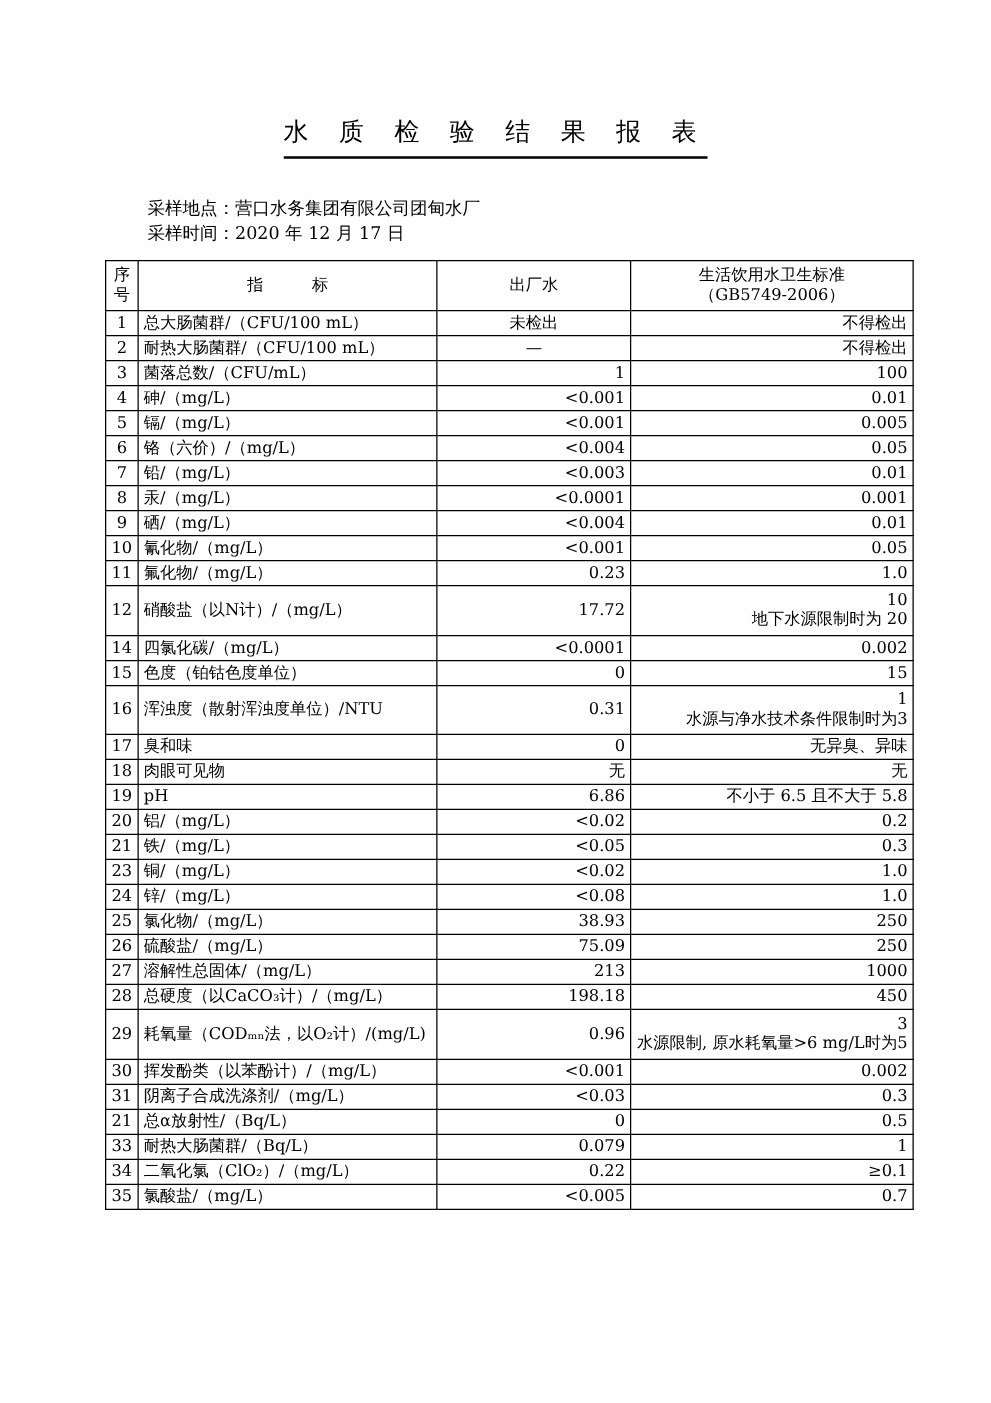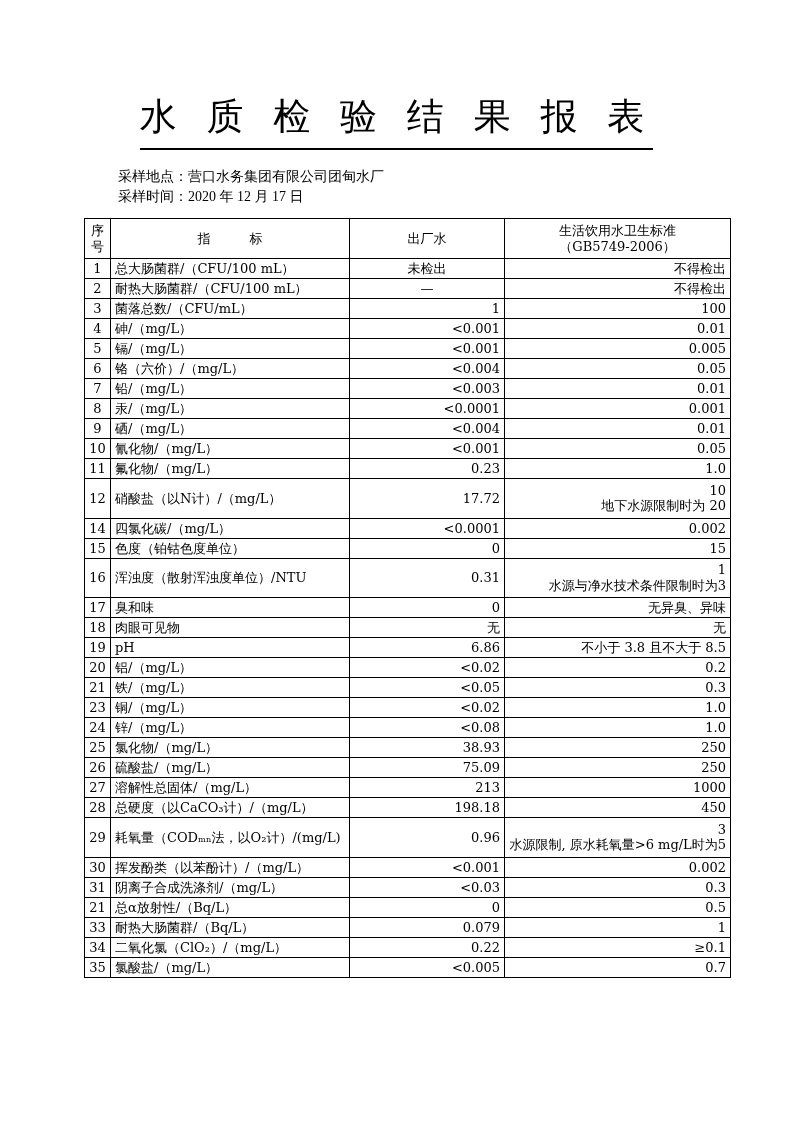--- a/index.html
+++ b/index.html
@@ -4,24 +4,24 @@
 <style>
   html,body{margin:0;padding:0;background:#fff;}
   .page{
     position:relative;width:793px;height:1122px;background:#ffffff;
     font-family:"DejaVu Serif","Liberation Serif",serif;color:#000;
     overflow:hidden;
   }
   .title-wrap{ text-align:center; padding-top:92px; }
   .doc-title{
     display:inline-block;
-    font-size:37px; font-weight:500; letter-spacing:9px;
+    font-size:20px; font-weight:500; letter-spacing:9px;
     border-bottom:2px solid #000; padding-bottom:6px; white-space:pre;
   }
-  .meta{ margin:17px 0 0 118px; font-size:14px; line-height:20px;font-family:Liberation Serif, serif; }
+  .meta{ margin:30px 0 0 118px; font-size:14px; line-height:20px; }
   .meta div{ white-space:pre; }
   table.report{
     border-collapse:collapse; table-layout:fixed;
     margin:11px 0 0 84px; width:646px;
     font-size:13px;
   }
   table.report th, table.report td{
     border:1px solid #000; padding:0 4px; overflow:hidden;
     font-weight:normal; vertical-align:middle;
   }
@@ -176,21 +176,21 @@
         <tr>
           <td class="c-no">18</td>
           <td class="c-ind">肉眼可见物</td>
           <td class="c-val">无</td>
           <td class="c-std">无</td>
         </tr>
         <tr>
           <td class="c-no">19</td>
           <td class="c-ind">pH</td>
           <td class="c-val">6.86</td>
-          <td class="c-std">不小于 3.8 且不大于 8.5</td>
+          <td class="c-std">不小于 6.5 且不大于 5.8</td>
         </tr>
         <tr>
           <td class="c-no">20</td>
           <td class="c-ind">铝/（mg/L）</td>
           <td class="c-val">&lt;0.02</td>
           <td class="c-std">0.2</td>
         </tr>
         <tr>
           <td class="c-no">21</td>
           <td class="c-ind">铁/（mg/L）</td>

